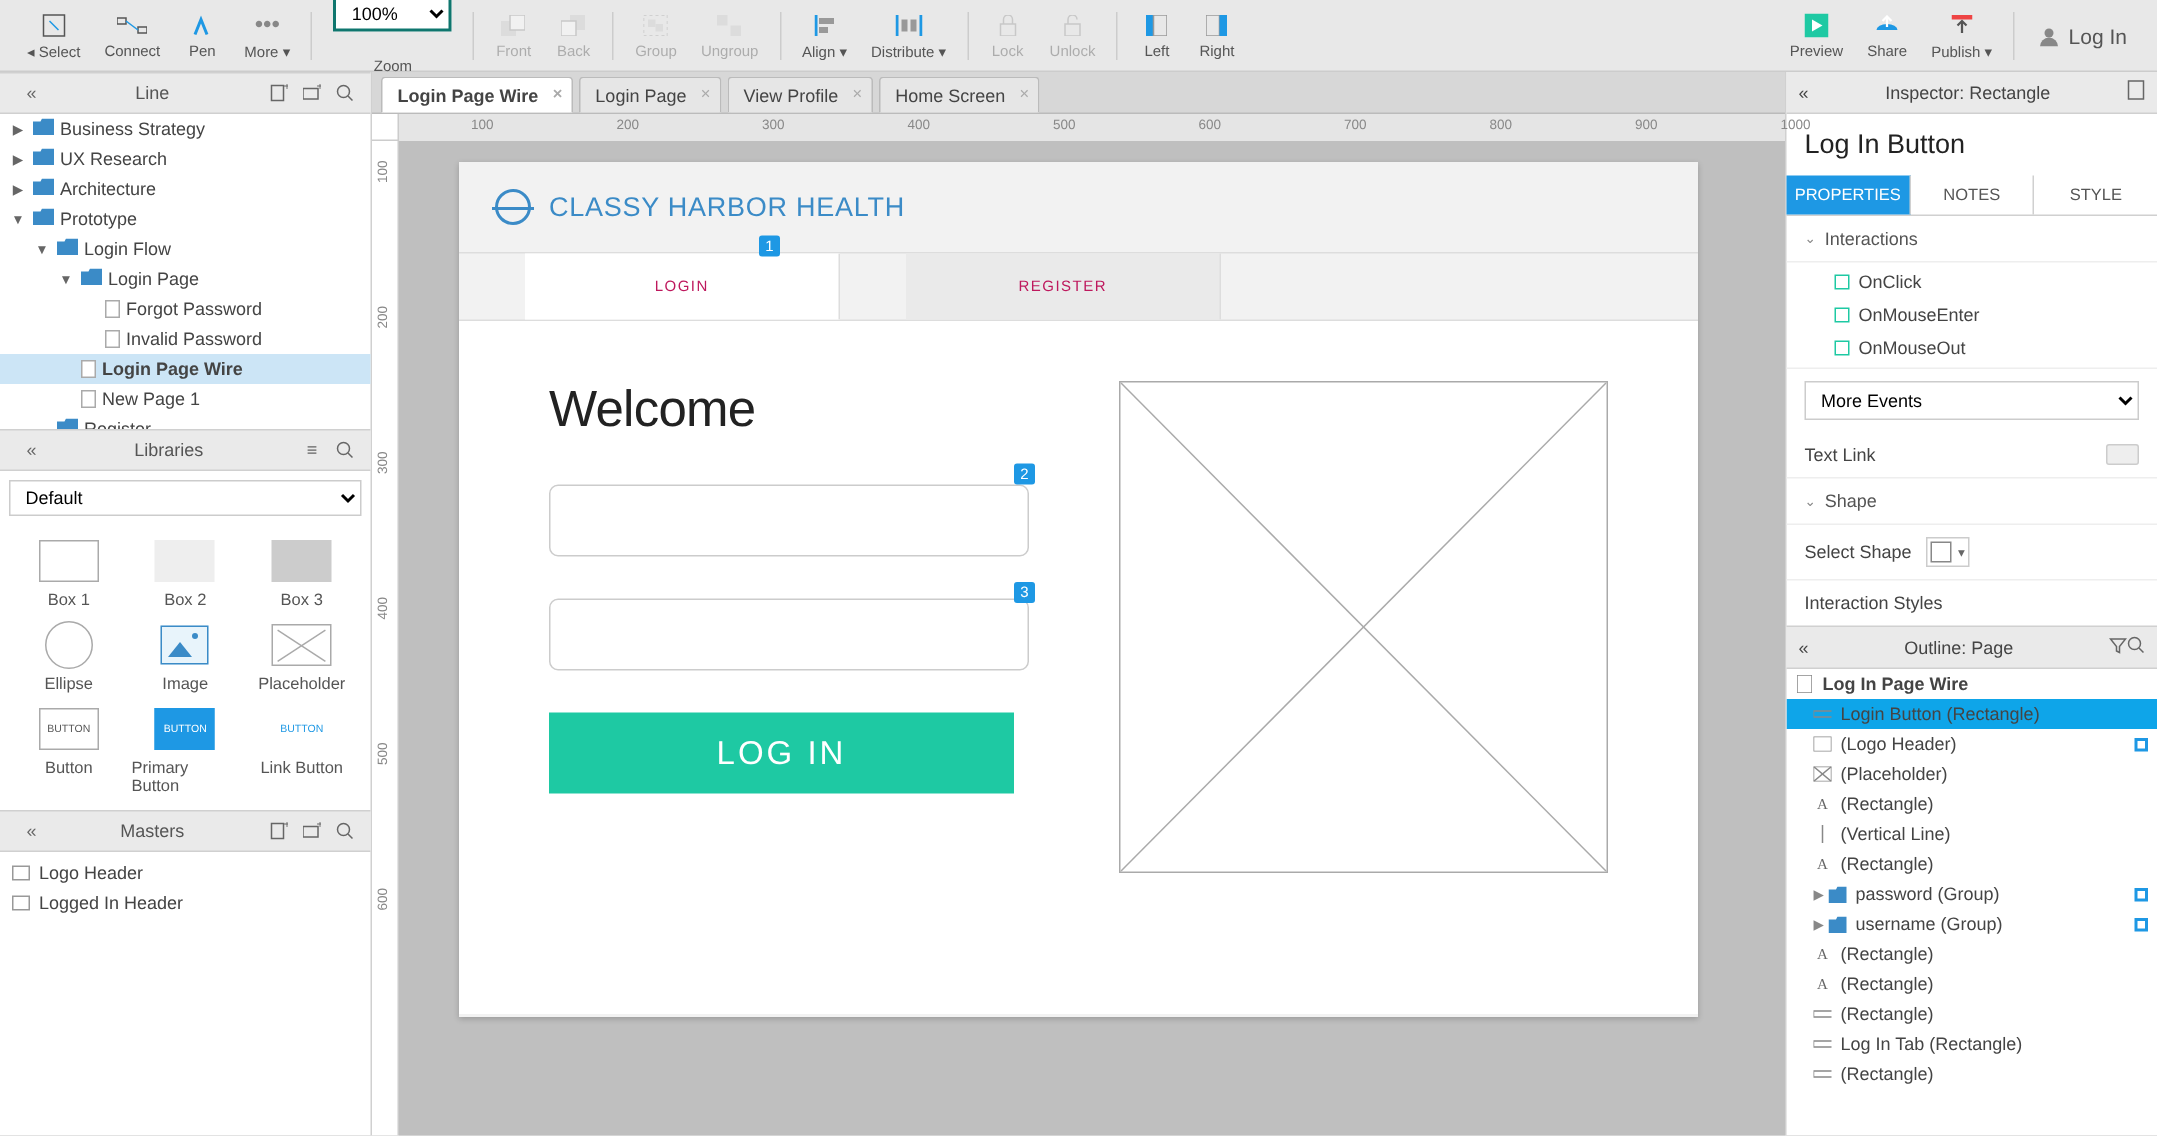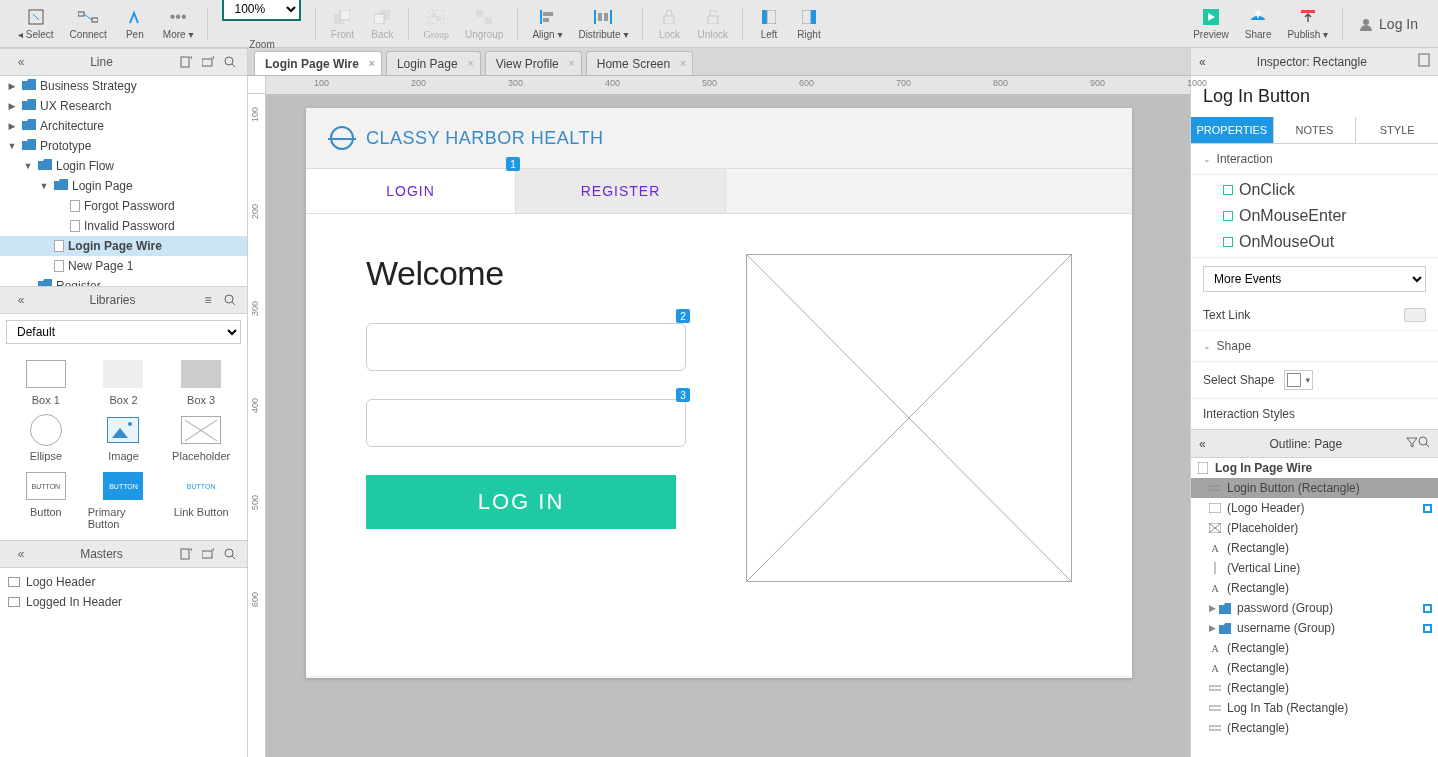--- a/index.html
+++ b/index.html
@@ -67,21 +67,21 @@
 .ruler-tick{position:absolute;font-size:9px;color:#888;top:2px;}
 .ruler-tick-v{position:absolute;font-size:9px;color:#888;left:2px;transform:rotate(-90deg);transform-origin:left top;}
 .canvas-wrap { flex:1; display:flex; min-height:0;}
 .canvas-scroll { flex:1; overflow:auto; background:#bfbfbf; position:relative;}
 .artboard { position:absolute; left:40px; top:14px; width:826px; height:570px; background:#f2f2f2; box-shadow:0 1px 4px rgba(0,0,0,0.2);}
 .brand-row{display:flex;align-items:center;padding:18px 24px;gap:12px;}
 .brand-logo{width:24px;height:24px;border:2px solid #3b8bc7;border-radius:50%;position:relative;}
 .brand-logo::after{content:"";position:absolute;left:-4px;right:-4px;top:50%;border-top:2px solid #3b8bc7;}
 .brand-text{font-size:18px;color:#3b8bc7;letter-spacing:0.5px;}
 .tabbar{display:flex;border-top:1px solid #ddd;border-bottom:1px solid #ddd;}
-.tabbar .tb{flex:0 0 210px;height:44px;display:flex;align-items:center;justify-content:center;font-size:14px;color:#6d28d9;border-right:1px solid #ddd;letter-spacing:1px;}
+.tabbar .tb{flex:0 0 210px;height:44px;display:flex;align-items:center;justify-content:center;font-size:10px;color:#be185d;border-right:1px solid #ddd;letter-spacing:1px;margin-left:44px;}
 .tb.active{background:#fff;}
 .tb:not(.active){background:#eaeaea;}
 .content-area{background:#fff;height:calc(100% - 108px);padding:40px 60px;display:flex;gap:60px;}
 .form-col{flex:0 0 320px;}
 .welcome{font-size:34px;color:#222;font-weight:300;margin-bottom:30px;letter-spacing:-0.5px;}
 .field{width:100%;height:48px;border:1px solid #ccc;border-radius:6px;margin-bottom:28px;background:#fff;}
 .login-btn{width:310px;height:54px;background:#1ec9a3;color:#fff;font-size:22px;letter-spacing:2px;display:flex;align-items:center;justify-content:center;font-weight:500;cursor:pointer;}
 .ph-box{width:332px;height:328px;border:1px solid #aaa;background:#fff;position:relative;}
 .ph-box svg{position:absolute;inset:0;}
 .badge{position:absolute;width:14px;height:14px;background:#1e98e4;color:#fff;font-size:10px;display:flex;align-items:center;justify-content:center;border-radius:2px;}
@@ -93,26 +93,26 @@
 .sel-name{font-size:18px;font-weight:500;padding:10px 12px;color:#222;}
 .insp-tabs{display:flex;border-bottom:1px solid #d0d0d0;}
 .insp-tab{flex:1;text-align:center;font-size:11px;padding:7px 0;cursor:pointer;border-right:1px solid #d0d0d0;color:#555;}
 .insp-tab:last-child{border-right:none;}
 .insp-tab.active{background:#1e98e4;color:#fff;font-weight:500;}
 .section{border-bottom:1px solid #eee;padding:8px 12px;font-size:12px;}
 .section-title{color:#555;display:flex;align-items:center;gap:6px;}
 .chev{font-size:9px;color:#888;}
 .link-action{color:#1e98e4;text-decoration:underline;cursor:pointer;font-size:12px;}
 .add-plus{color:#4caf50;font-weight:bold;margin-right:4px;}
-.event-row{padding:4px 0 4px 20px;font-size:16px;color:#444;display:flex;align-items:center;gap:6px;}
+.event-row{padding:4px 0 4px 20px;font-size:12px;color:#444;display:flex;align-items:center;gap:6px;}
 .ev-icon{width:10px;height:10px;border:1px solid #1ec9a3;display:inline-block;}
 .more-events{width:calc(100% - 24px);margin:8px 12px;padding:4px 6px;border:1px solid #ccc;font-size:12px;background:#fff;}
 .outline-list{overflow:auto;flex:1;}
 .ol-item{display:flex;align-items:center;height:20px;padding:0 6px;cursor:pointer;font-size:12px;}
-.ol-item.selected{background:#a3a3a3;}
+.ol-item.selected{background:#0ea5e9;}
 .ol-icon{width:12px;height:10px;margin-right:6px;display:inline-flex;align-items:center;justify-content:center;font-size:10px;color:#666;}
 .square-dot{width:9px;height:9px;border:2px solid #1e98e4;margin-left:auto;}
 
 </style>
 </head>
 <body>
 
 <div class="app">
 
   <div class="toolbar">
@@ -170,21 +170,21 @@
             <svg width="16" height="14">
               <rect x="6" y="0" width="10" height="10" fill="#ccc"></rect>
               <rect x="0" y="4" width="10" height="10" fill="#fff" stroke="#999"></rect>
             </svg>
           </span>
           <span>Back</span>
         </div>
     </div>
     <div class="tool-sep"></div>
     <div class="tool-group">
-      <div class="tool-btn" style="opacity:0.4;font-family:Liberation Serif, serif;">
+      <div class="tool-btn" style="opacity:0.4;">
           <span class="icon">
             <svg width="16" height="14">
               <rect x="0" y="0" width="16" height="14" fill="none" stroke="#999" stroke-dasharray="2"></rect>
               <rect x="3" y="3" width="5" height="5" fill="#ccc"></rect>
               <rect x="8" y="6" width="5" height="5" fill="#ccc"></rect>
             </svg>
           </span>
           <span>Group</span>
         </div>
       <div class="tool-btn" style="opacity:0.4;">
@@ -574,21 +574,21 @@
       </div>
       <div class="sel-name">Log In Button</div>
       <div class="insp-tabs">
         <div class="insp-tab active">PROPERTIES</div>
         <div class="insp-tab">NOTES</div>
         <div class="insp-tab">STYLE</div>
       </div>
       <div class="section">
         <div class="section-title">
             <span class="chev">⌄</span>
-            <span>Interaction</span>
+            <span>Interactions</span>
           </div>
       </div>
       <div class="section" style="padding-top:2px;padding-bottom:2px;">
         <div class="event-row">
             <span class="ev-icon"></span>
             <span>OnClick</span>
           </div>
         <div class="event-row">
             <span class="ev-icon"></span>
             <span>OnMouseEnter</span>

